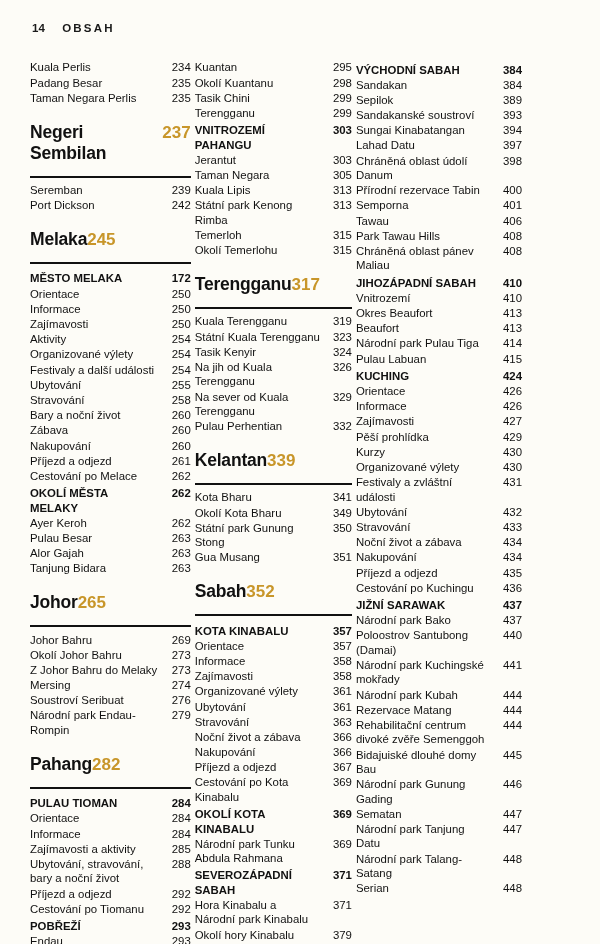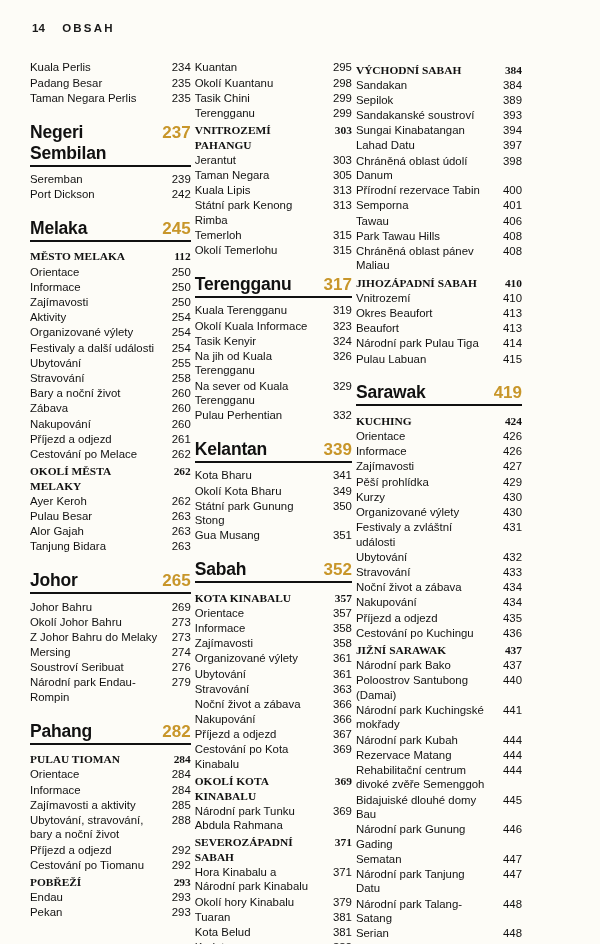--- a/index.html
+++ b/index.html
@@ -34,23 +34,23 @@
   }
   .col { width:178px; }
   .col.c1 { width:180px; }
   .col.c2 { width:176px; }
   .col.c3 { width:186px; }
 
   
   .chapter {
     display:flex;
     align-items:baseline;
-    justify-content:space-between;
+    justify-content:flex-start;
     border-bottom:2.5px solid #111;
-    padding-bottom:1px;
+    padding-bottom:12px;
     margin:16px 0 5px 0;
   }
   .chapter .t {
     font-size:17.5px;
     font-weight:bold;
     letter-spacing:-0.2px;
   }
   .chapter .p {
     font-size:17px;
     font-weight:bold;
@@ -60,21 +60,21 @@
   
   .row {
     display:flex;
     align-items:baseline;
     font-size:11.4px;
     line-height:14.4px;
     padding:0.4px 0;
   }
   .row .label { flex:1 1 auto; padding-right:6px; }
   .row .pg { flex:0 0 auto; text-align:right; width:26px; }
-  .row.bold .label, .row.bold .pg { font-weight:bold;font-family:Liberation Serif, serif; }
+  .row.bold .label, .row.bold .pg { font-weight:bold; }
   .row.bold { padding-top:2.5px; }
 </style>
 </head>
 <body>
 
 <div class="page">
 
   <div class="header">
     <span class="pagenum">14</span>
     <span>OBSAH</span>
@@ -110,21 +110,21 @@
             <div class="pg">242</div>
           </div>
         </div>
         <div class="chapter">
           <div class="t">Melaka</div>
           <div class="p">245</div>
         </div>
         <div>
           <div class="row bold">
             <div class="label">MĚSTO MELAKA</div>
-            <div class="pg">112</div>
+            <div class="pg">172</div>
           </div>
           <div class="row">
             <div class="label">Orientace</div>
             <div class="pg">250</div>
           </div>
           <div class="row">
             <div class="label">Informace</div>
             <div class="pg">250</div>
           </div>
           <div class="row">
@@ -319,21 +319,21 @@
         <div class="chapter">
           <div class="t">Terengganu</div>
           <div class="p">317</div>
         </div>
         <div>
           <div class="row">
             <div class="label">Kuala Terengganu</div>
             <div class="pg">319</div>
           </div>
           <div class="row">
-            <div class="label">Okolí Kuala Informace</div>
+            <div class="label">Státní Kuala Terengganu</div>
             <div class="pg">323</div>
           </div>
           <div class="row">
             <div class="label">Tasik Kenyir</div>
             <div class="pg">324</div>
           </div>
           <div class="row">
             <div class="label">Na jih od Kuala Terengganu</div>
             <div class="pg">326</div>
           </div>
@@ -526,24 +526,20 @@
             <div class="pg">413</div>
           </div>
           <div class="row">
             <div class="label">Národní park Pulau Tiga</div>
             <div class="pg">414</div>
           </div>
           <div class="row">
             <div class="label">Pulau Labuan</div>
             <div class="pg">415</div>
           </div>
-        </div>
-        <div class="chapter">
-          <div class="t">Sarawak</div>
-          <div class="p">419</div>
         </div>
         <div>
           <div class="row bold">
             <div class="label">KUCHING</div>
             <div class="pg">424</div>
           </div>
           <div class="row">
             <div class="label">Orientace</div>
             <div class="pg">426</div>
           </div>

